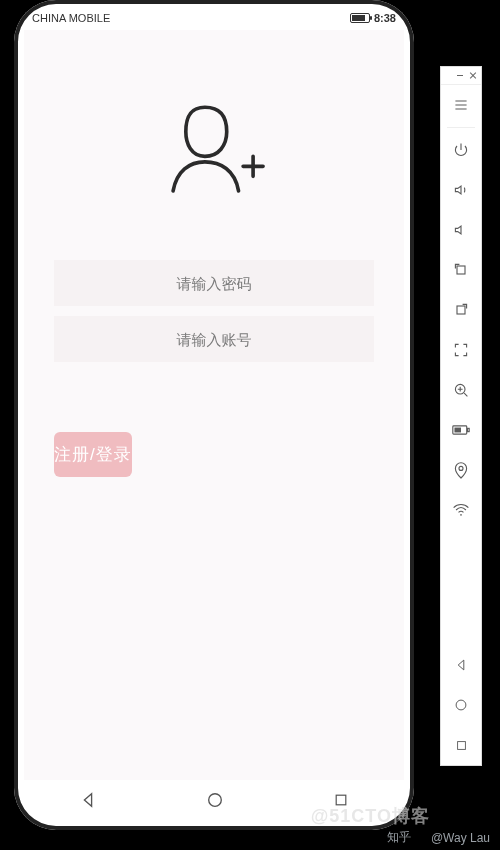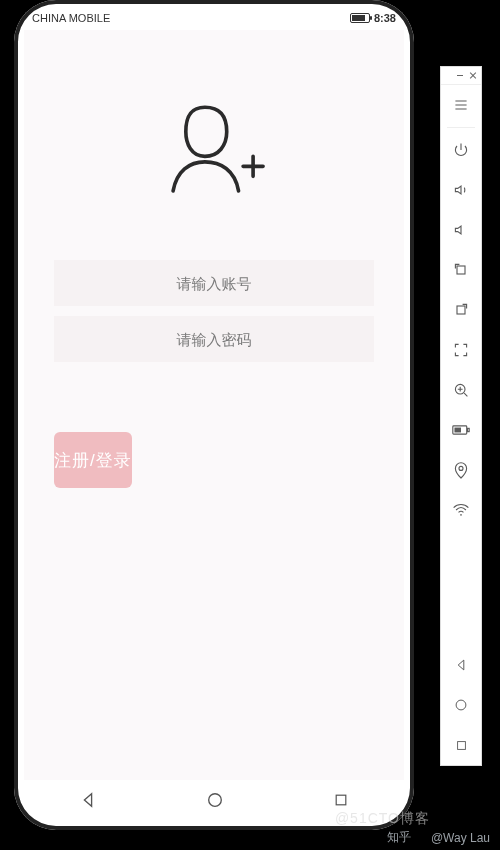--- a/index.html
+++ b/index.html
@@ -55,21 +55,21 @@
     border: none;
     text-align: center;
     font-size: 15px;
     color: #555;
     outline: none;
   }
   .field::placeholder { color: #7a7a7a; }
 
   .submit {
     margin: 70px 30px 0;
-    height: 56px;
+    height: 45px;
     border: none;
     border-radius: 6px;
     background: #f0bcc0;
     color: #fff;
     font-size: 17px;
     letter-spacing: 1px;
     cursor: pointer;
   }
 
   .navbar {
@@ -114,22 +114,23 @@
   .toolpanel .spacer { flex: 1; }
 
   
   .watermark {
     position:absolute; right:10px; bottom:4px;
     color:#9aa0a6; font-size:12px;
     display:flex; align-items:center; gap:20px;
   }
   .watermark-faint {
     position:absolute; right:70px; bottom:22px;
-    color:#d8d8d8; font-size:14px; letter-spacing:1px;
+    color:#d8d8d8; font-size:18px; letter-spacing:1px;
     opacity:0.6;
+    font-weight:bold;
   }
 </style>
 </head>
 <body>
 
 <div class="phone">
 
   <div class="statusbar">
     <span>CHINA MOBILE</span>
     <span class="right">
@@ -142,22 +143,22 @@
 
     <div class="user-icon-wrap">
       <svg viewBox="0 0 120 110" fill="none" stroke="#2b2b2b" stroke-width="4" stroke-linecap="round" stroke-linejoin="round">
         <path d="M50 62c15 0 24-12 24-27S68 8 50 8 29 22 29 35s6 27 21 27z"></path>
         <path d="M15 100c4-22 18-32 35-32s33 9 37 32"></path>
         <path d="M92 73h22M103 62v22"></path>
       </svg>
     </div>
 
     <div class="form">
+      <input class="field" type="password" placeholder="请输入密码" style="">
       <input class="field" type="text" placeholder="请输入账号" style="">
-      <input class="field" type="password" placeholder="请输入密码" style="">
     </div>
 
     <button class="submit">注册/登录</button>
   </div>
 
   <div class="navbar">
     <span>
       <svg width="18" height="18" viewBox="0 0 20 20" fill="none" stroke-width="1.5">
           <path d="M14 3 6 10l8 7z"></path>
         </svg>

